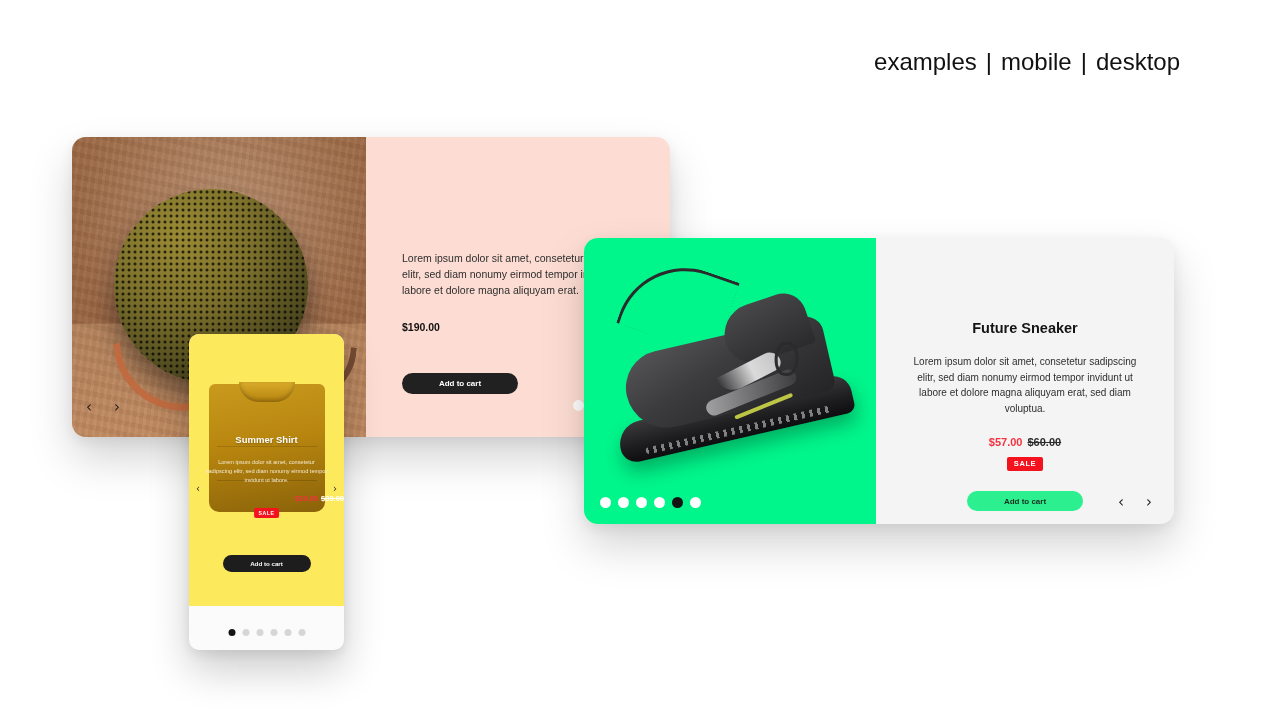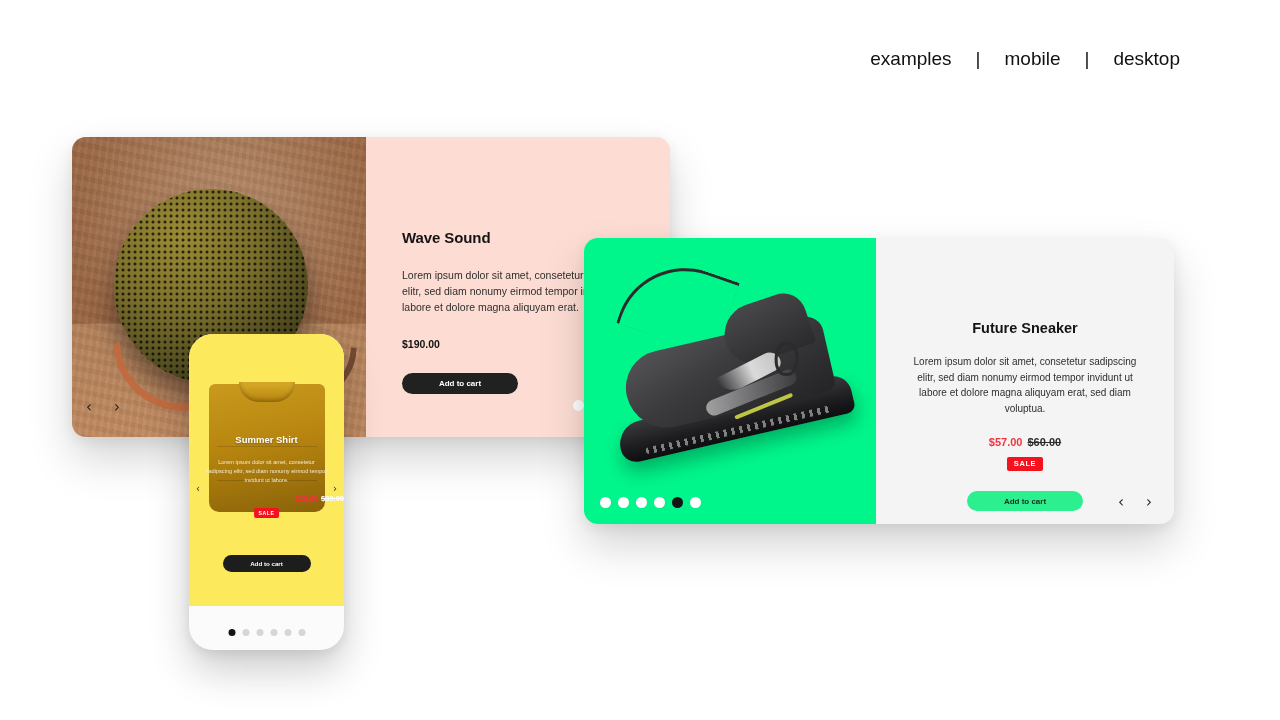--- a/index.html
+++ b/index.html
@@ -12,22 +12,22 @@
   .stage { position: relative; width: 1280px; height: 720px; background:#fff; }
 
   
   .page-title {
     position: absolute; left: 86px; top: 44px;
     font-size: 26px; font-weight: bold; letter-spacing: -0.4px;
     color: #111111;
   }
   .top-nav {
     position: absolute; right: 100px; top: 48px;
-    font-size: 19px; color: #111111;
-    display: flex; align-items: center; gap: 24px;
+    font-size: 24px; color: #111111;
+    display: flex; align-items: center; gap: 9px;
   }
   .top-nav .navlink { cursor: pointer; }
   .top-nav .sep { color: #111; }
 
   
   .card {
     position: absolute;
     border-radius: 14px;
     overflow: hidden;
     display: flex;
@@ -172,21 +172,21 @@
   .sneak-cart {
     display:block; margin: 20px auto 0; width: 116px; height: 20px;
     background:#2cf08f; color:#16301f; border:none; border-radius: 10px;
     font-family:"Liberation Sans", sans-serif; font-size: 8px; font-weight:bold; cursor:pointer;
   }
   .sneak-nav { position:absolute; right: 22px; bottom: 14px; display:flex; gap: 22px; }
 
   
   #phone {
     position:absolute; left: 189px; top: 334px; width: 155px; height: 316px;
-    background:#fbfbfb; border-radius: 24px; overflow:hidden;
+    background:#fbfbfb; border-radius: 10px; overflow:hidden;
     box-shadow: 0 20px 40px rgba(0,0,0,0.20), 0 4px 12px rgba(0,0,0,0.08);
   }
   .phone-screen { position:relative; width:100%; height: 272px; background:#fcea5c; }
   .shirt {
     position:absolute; left: 20px; top: 50px; width: 116px; height: 128px;
     background: linear-gradient(170deg,#c99a1e 0%, #b8860f 45%, #8a6209 100%);
     border-radius: 6px 6px 10px 10px;
   }
   .shirt .neck {
     position:absolute; left: 50%; top: -2px; width: 56px; height: 20px; margin-left:-28px;
@@ -247,21 +247,20 @@
     <div class="wave-media">
       <div class="speaker"></div>
       <div class="strap"></div>
       <div class="strap2"></div>
       <div class="wave-nav">
         <span class="chev">‹</span>
         <span class="chev">›</span>
       </div>
     </div>
     <div class="wave-info">
-      <div class="wave-title">Wave Sound</div>
       <div class="wave-desc">Lorem ipsum dolor sit amet, consetetur sadipscing elitr, sed diam nonumy eirmod tempor invidunt ut labore et dolore magna aliquyam erat.</div>
       <div class="wave-price">$190.00</div>
       <button class="wave-cart">Add to cart</button>
       <div class="wave-dots">
         <span class="d on"></span>
         <span class="d"></span>
         <span class="d"></span>
         <span class="d"></span>
       </div>
     </div>

